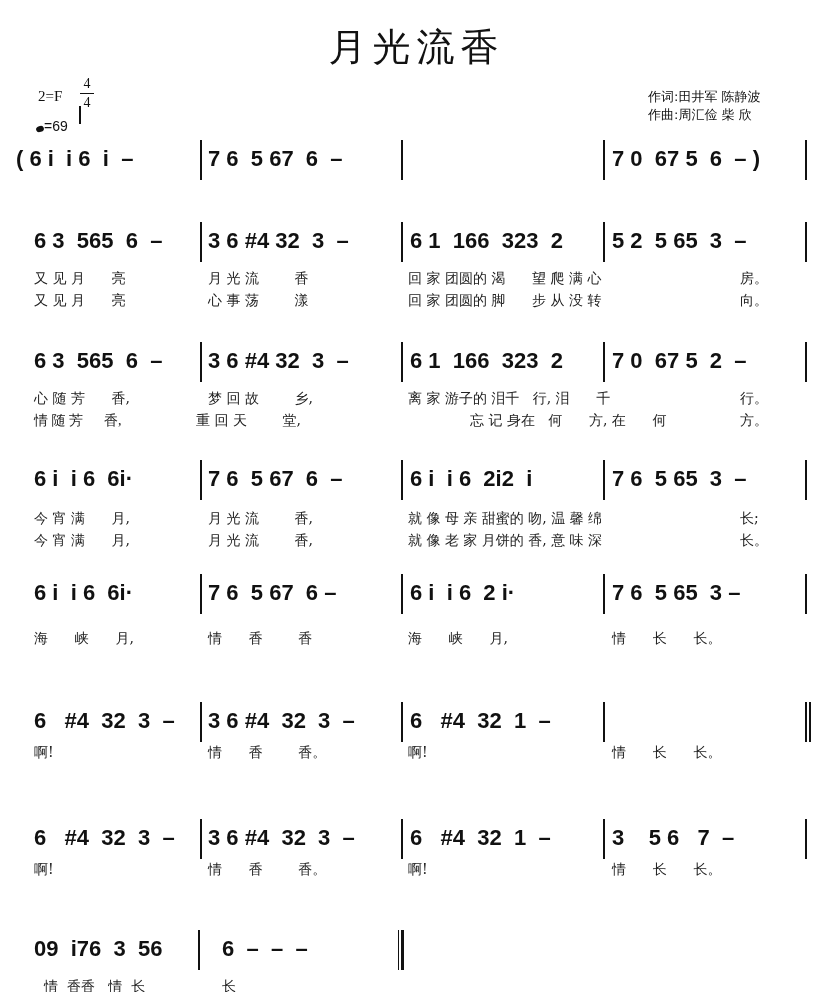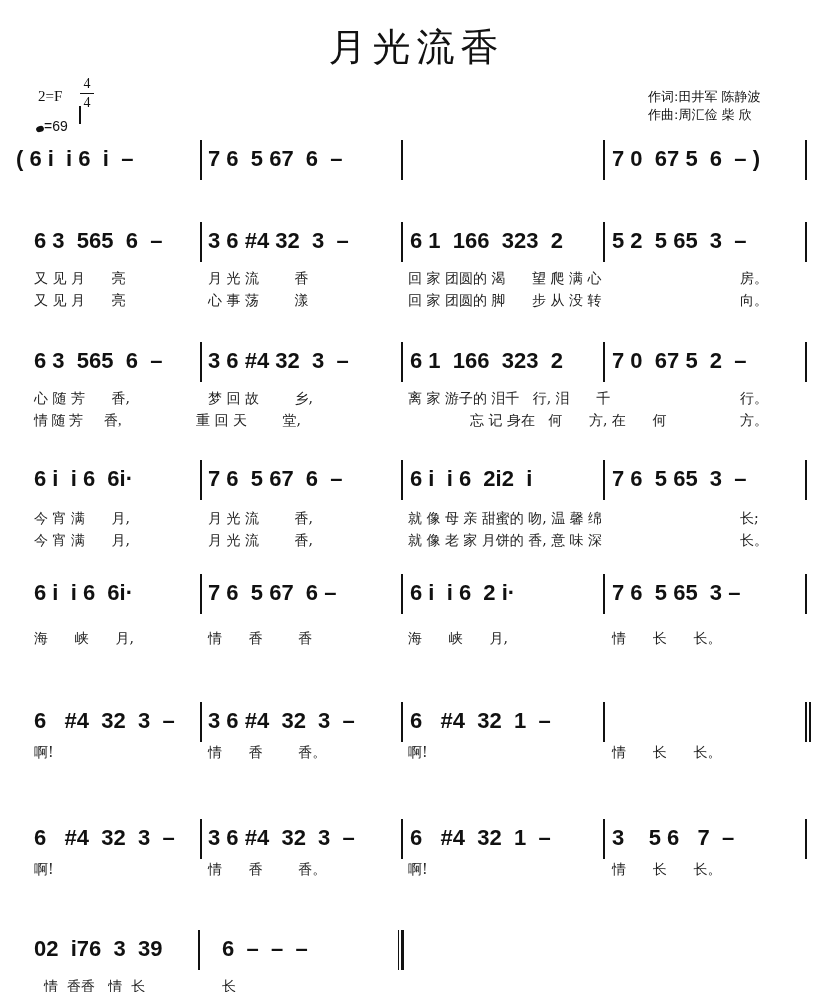--- a/index.html
+++ b/index.html
@@ -158,20 +158,20 @@
     <div class="barline" style="left:805px;"></div>
   </div>
   <div class="lyric" style="left:34px; top:44px;">啊!</div>
   <div class="lyric" style="left:208px; top:44px;">情      香        香。</div>
   <div class="lyric" style="left:408px; top:44px;">啊!</div>
   <div class="lyric" style="left:612px; top:44px;">情      长      长。</div>
 </div>
 
 <div class="system" style="top:928px;">
   <div class="notes">
-    <span class="notes-text" style="left:34px;">02  i76  3  39</span>
+    <span class="notes-text" style="left:34px;">09  i76  3  56</span>
     <div class="barline" style="left:198px;"></div>
     <span class="notes-text" style="left:222px;">6  –  –  –</span>
     <div class="barline double" style="left:398px;"></div>
   </div>
   <div class="lyric" style="left:44px; top:50px;">情  香香   情  长</div>
   <div class="lyric" style="left:222px; top:50px;">长</div>
 </div>
 
 </body></html>

